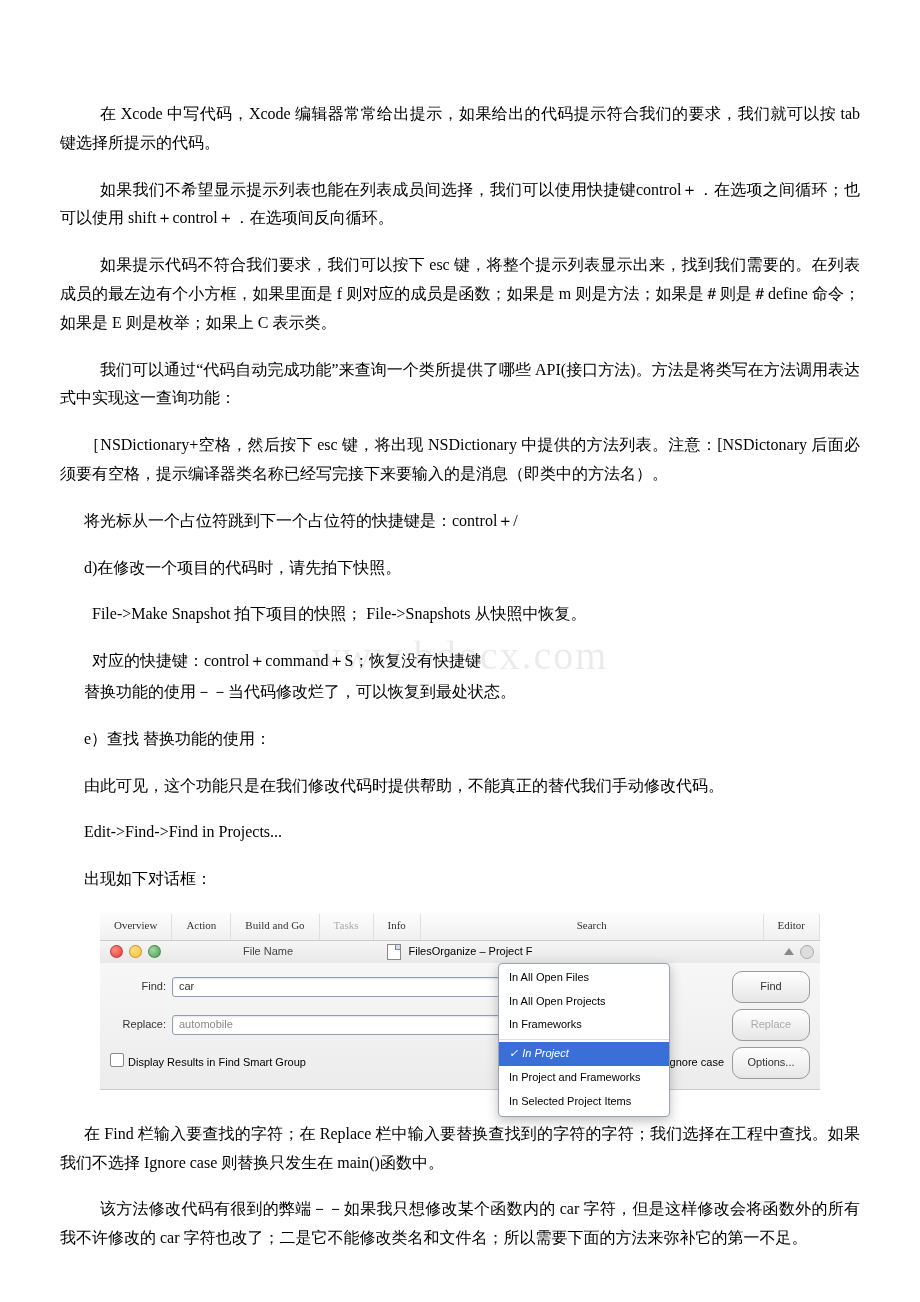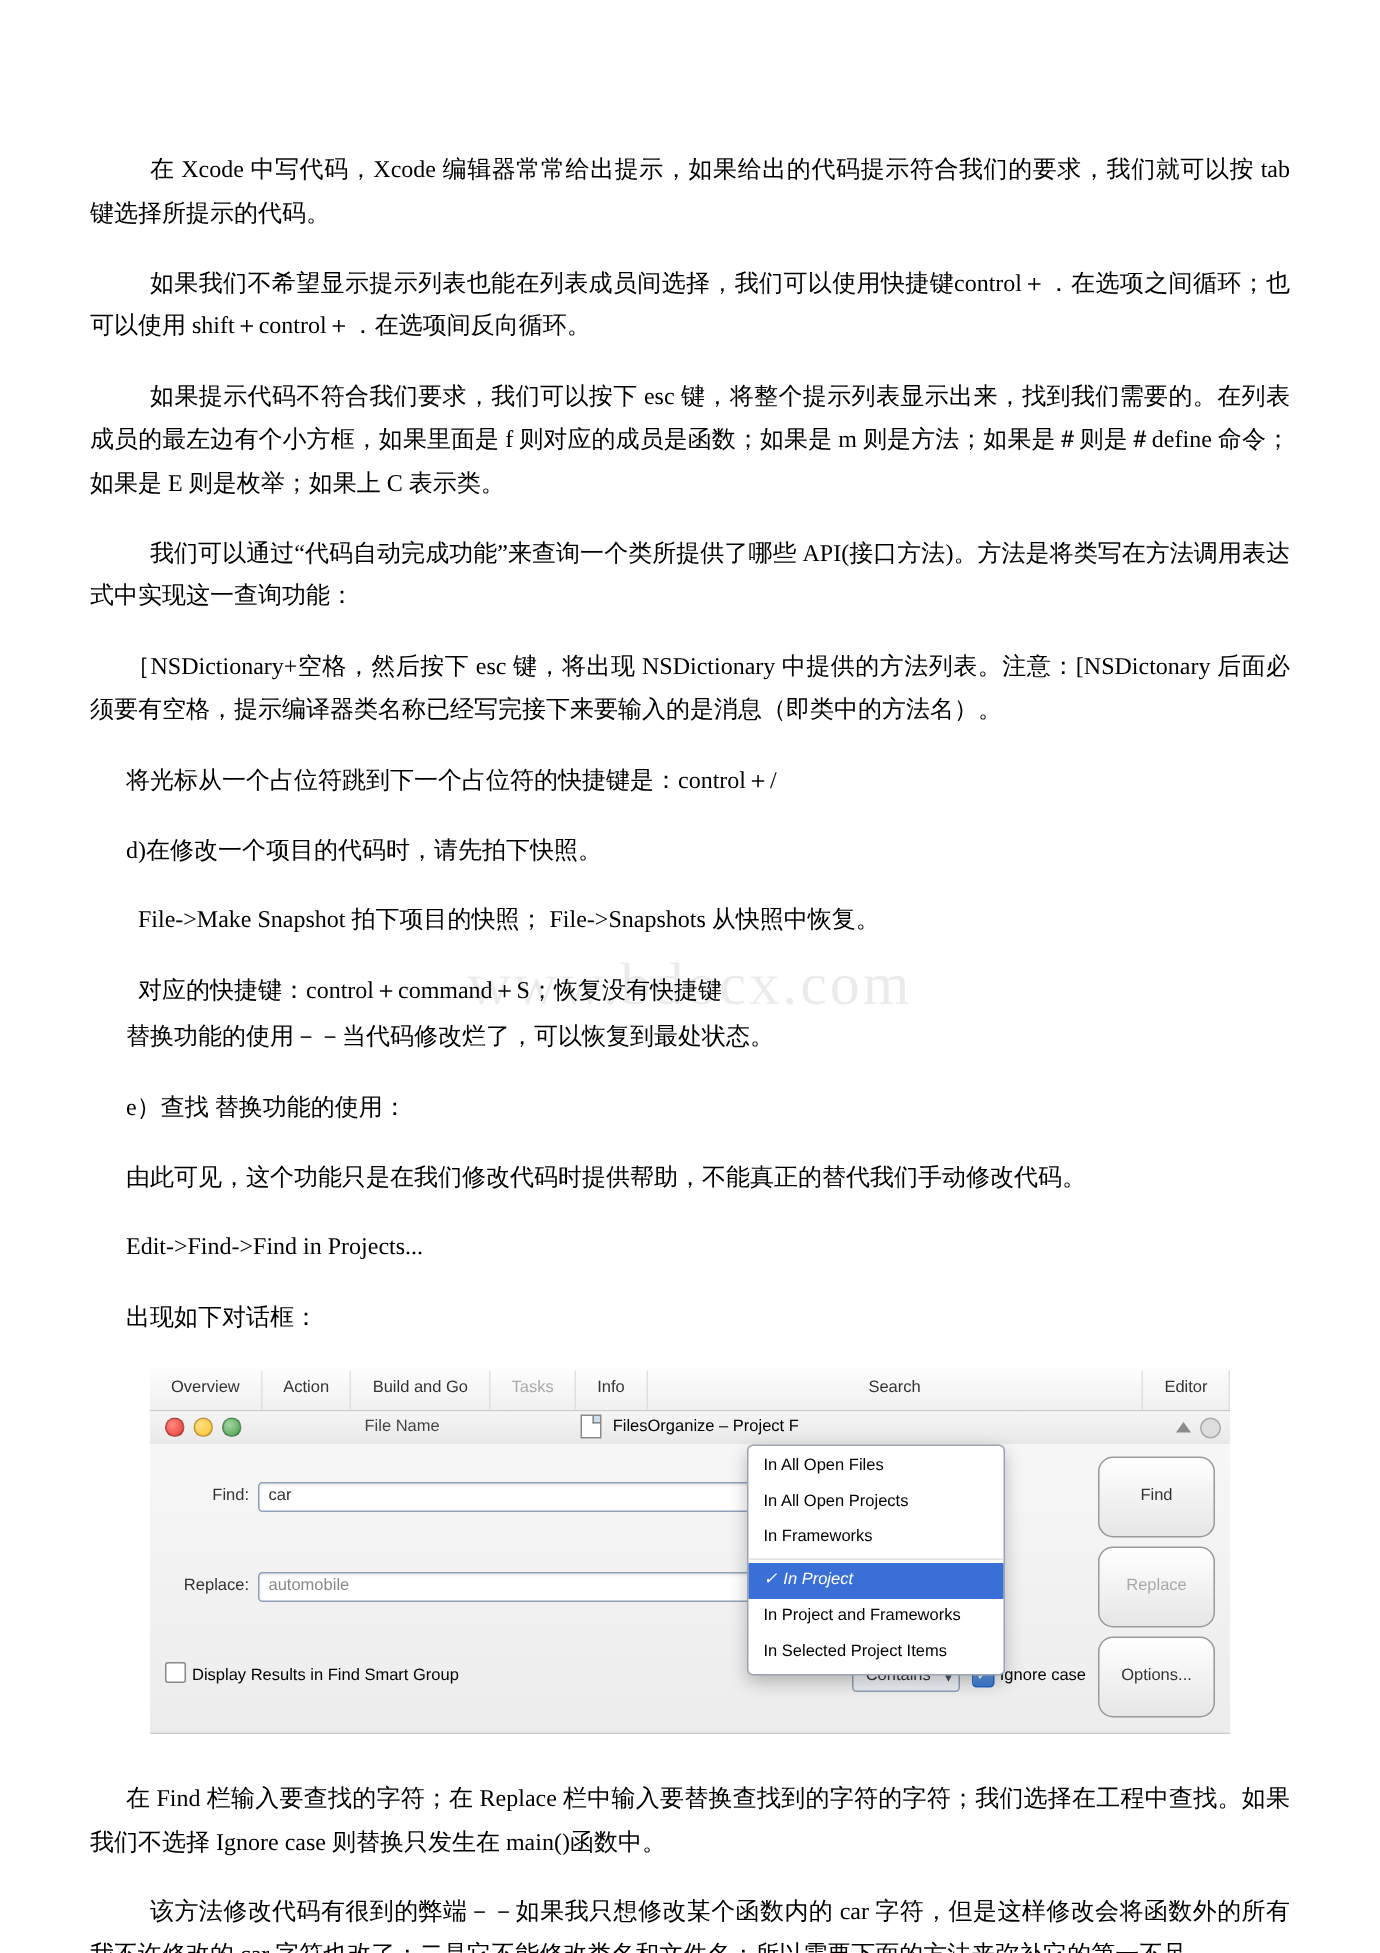--- a/index.html
+++ b/index.html
@@ -30,21 +30,21 @@
     color: rgba(0,0,0,0.08);
     pointer-events: none;
     letter-spacing: 2px;
   }
   .dialog-wrap {
     margin: 10px 40px 30px 40px;
   }
   .toolbar {
     display: flex;
     align-items: flex-end;
-    font-family: Liberation Sans, sans-serif;
+    font-family: Liberation Serif, serif;
     font-size: 11px;
     color: #333;
     border-bottom: 1px solid #ccc;
     padding: 2px 0 0 0;
     background: linear-gradient(#fdfdfd,#f0f0f0);
   }
   .toolbar .tb-item {
     padding: 2px 14px 4px 14px;
     border-right: 1px solid #e0e0e0;
   }
@@ -108,21 +108,21 @@
     padding: 0 6px; color:#333; display:flex; align-items:center; margin-right: 8px;
     box-shadow: inset 0 1px 2px rgba(0,0,0,0.1);
   }
   .find-row .dd {
     width: 14px; height: 16px; background: linear-gradient(#bcd0ec,#8fb0de); border:1px solid #7a94b8; border-radius:2px;
     margin-left:-24px; margin-right:10px; display:flex; align-items:center; justify-content:center; color:#234; font-size:9px;
   }
   .btn {
     min-width: 56px; height: 20px; border:1px solid #9a9a9a; border-radius:10px;
     background: linear-gradient(#ffffff,#e6e6e6); font-size:11px; display:flex; align-items:center; justify-content:center;
-    padding: 16px 10px; color:#333;
+    padding: 5px 10px; color:#333;
   }
   .bottom-row { display:flex; align-items:center; justify-content:space-between; }
   .left-check { display:flex; align-items:flex-start; gap:4px; }
   .cbox { width:12px; height:12px; border:1px solid #888; border-radius:2px; background:#fff; }
   .right-ctrls { display:flex; align-items:center; gap:8px; }
   .select-pill {
     height: 18px; border:1px solid #8ea0b8; border-radius:3px; background:linear-gradient(#fff,#e9eef5);
     padding: 0 18px 0 8px; display:flex; align-items:center; position:relative; color:#333;
   }
   .select-pill::after { content:"▾"; position:absolute; right:4px; top:1px; font-size:9px; color:#456;}

